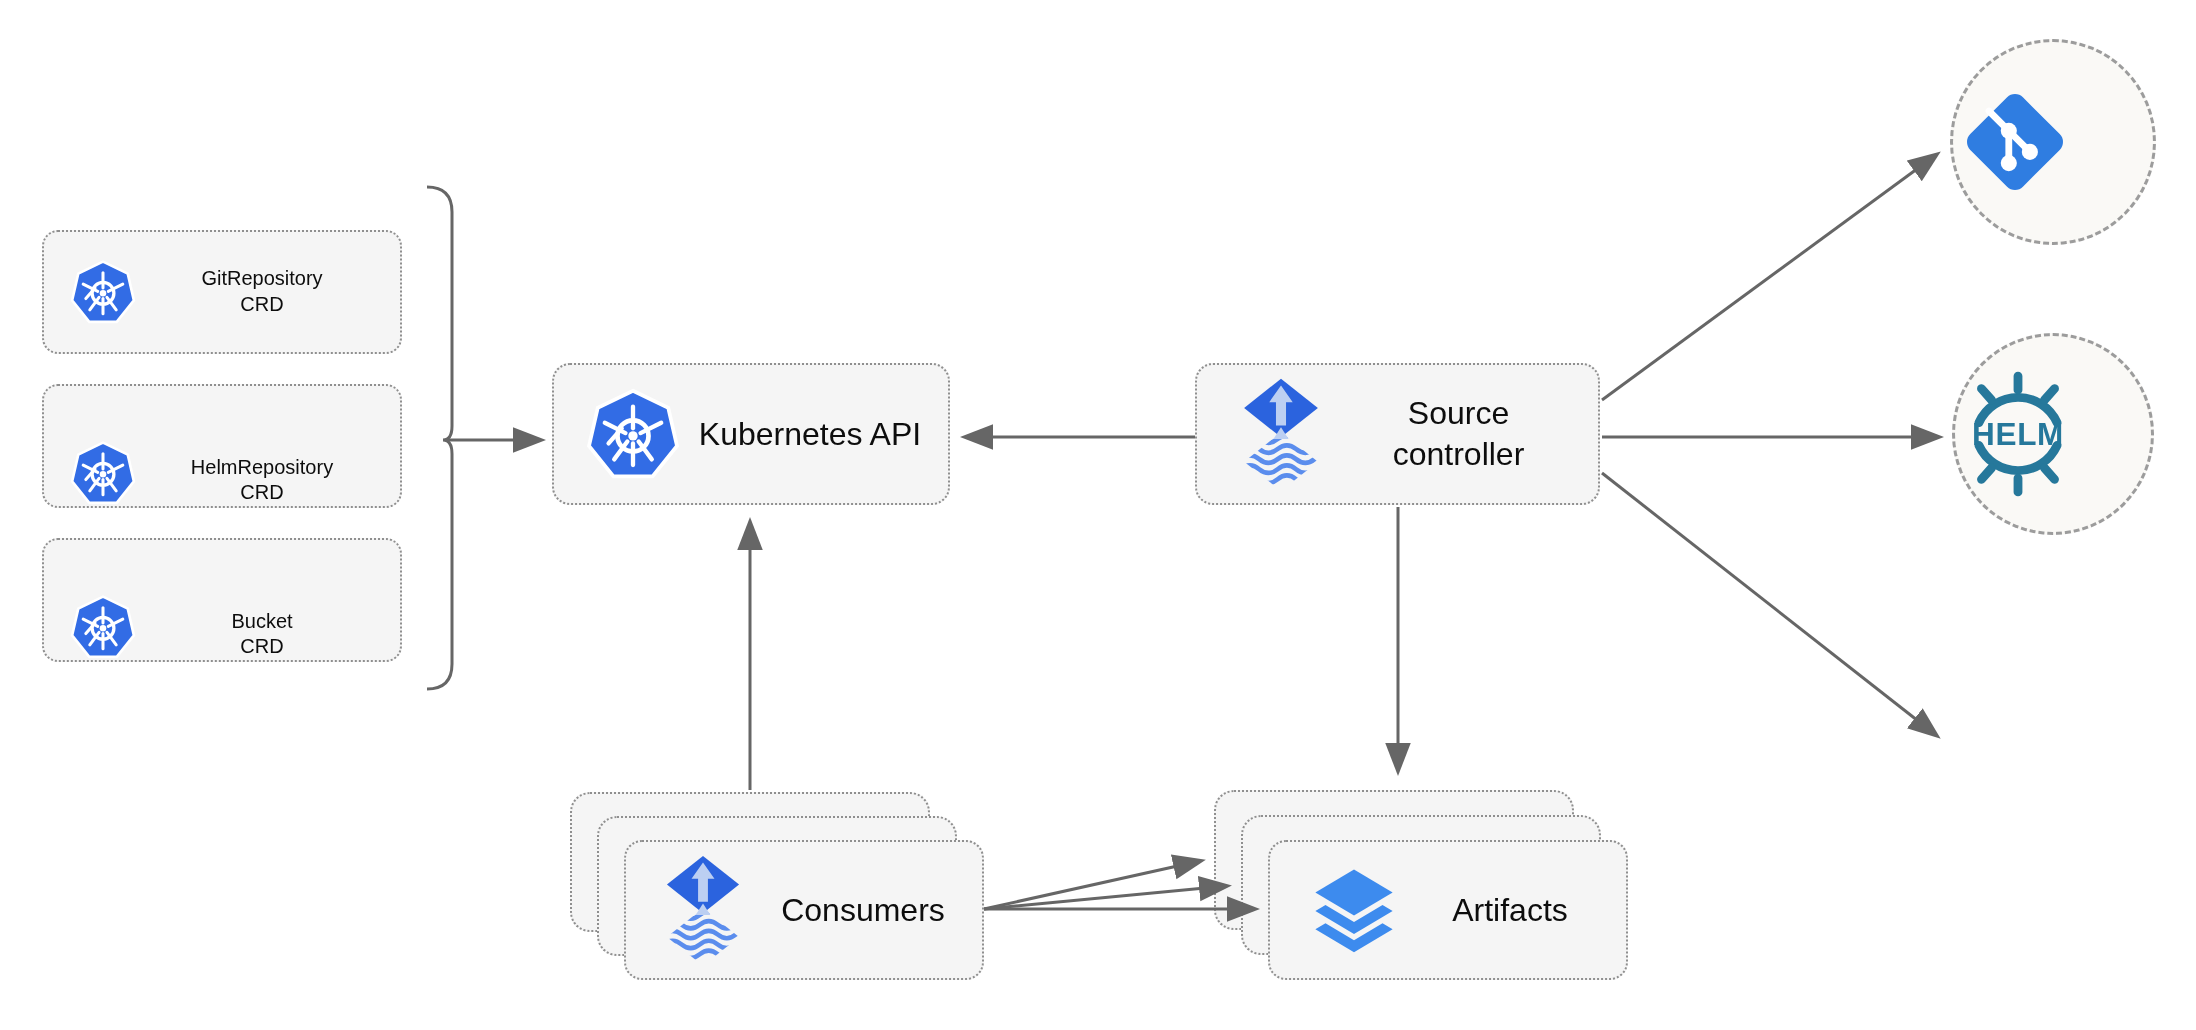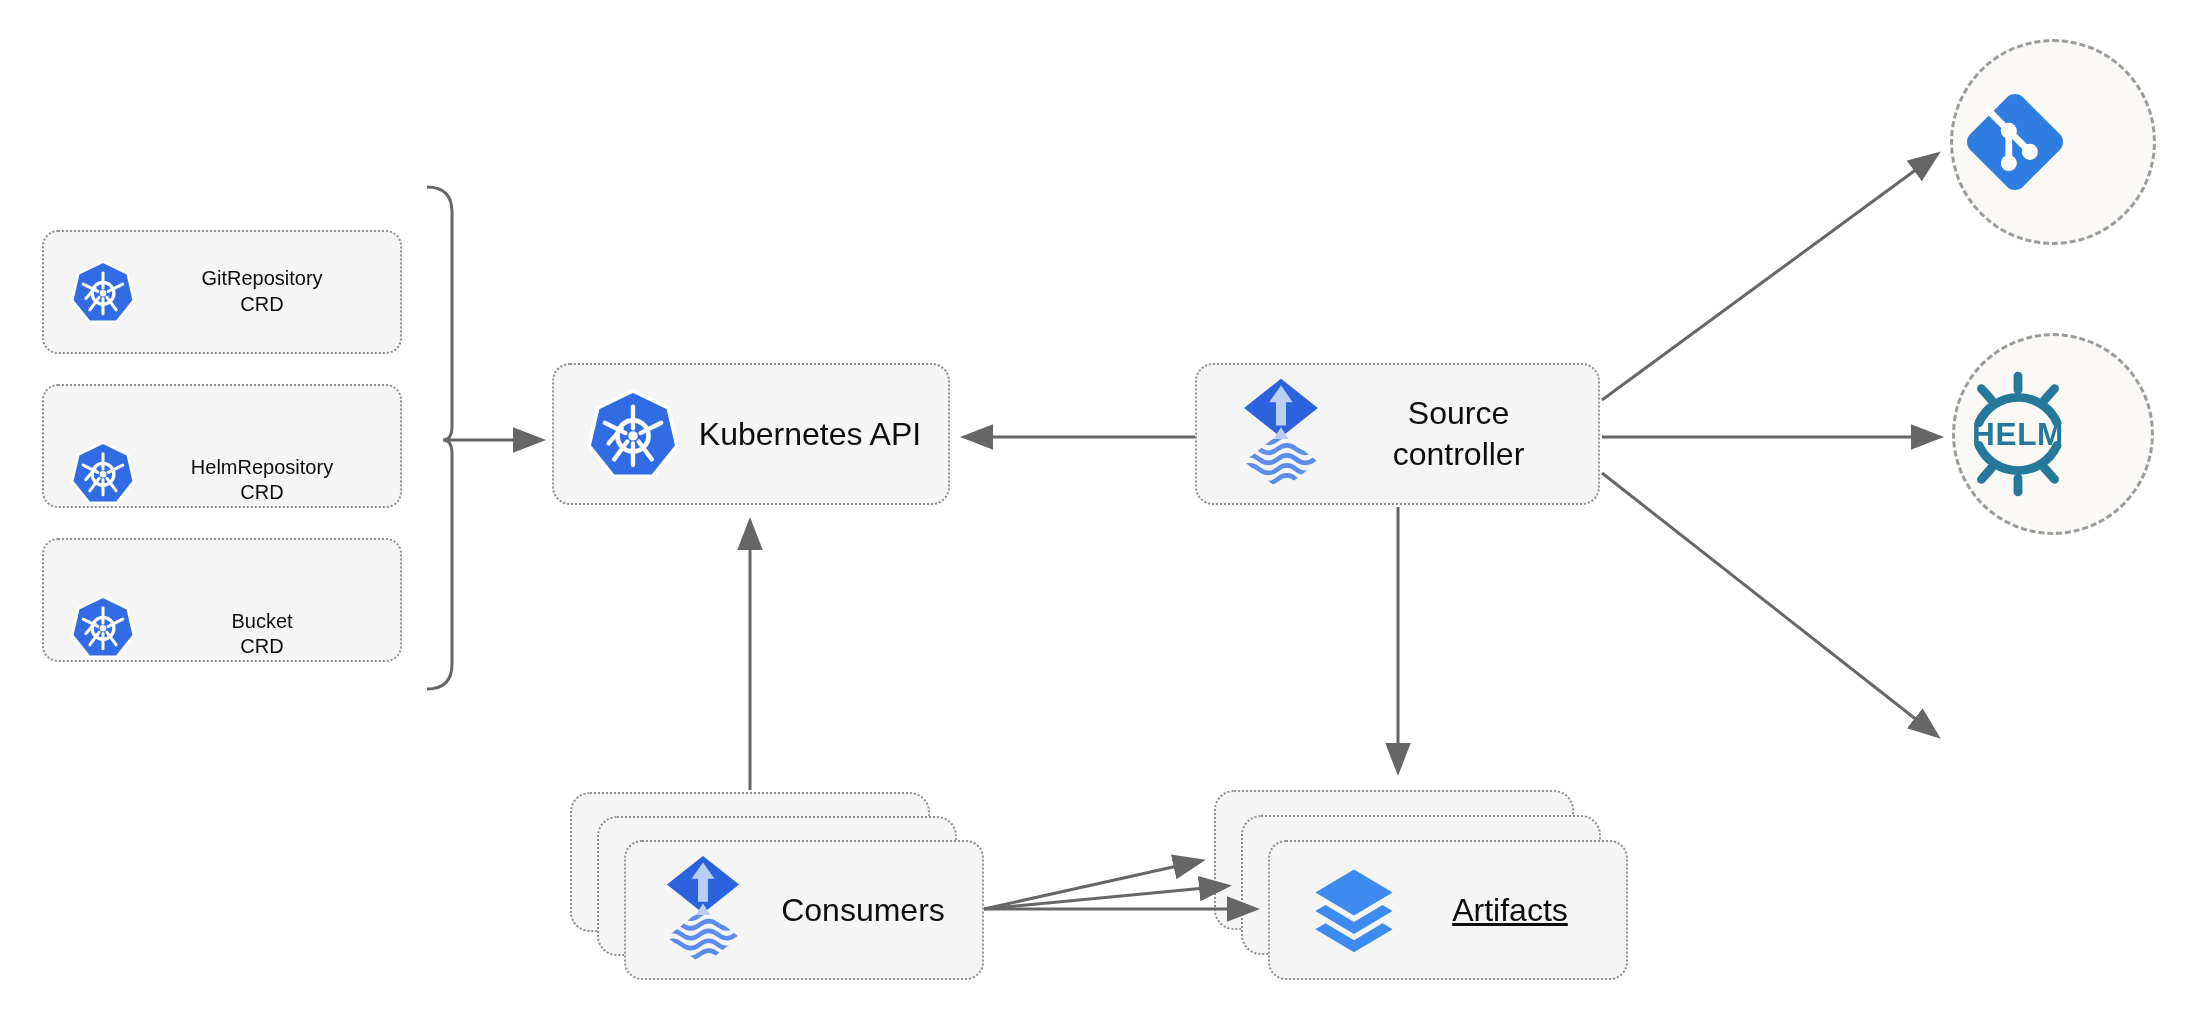--- a/index.html
+++ b/index.html
@@ -165,21 +165,21 @@
         <path d="M2,110 q11,-9 22,0 t22,0 t22,0 t22,0 t22,0"></path>
         <path d="M2,122 q11,-9 22,0 t22,0 t22,0 t22,0 t22,0"></path>
       </g>
       <polygon points="50,60 59,74 41,74" fill="#bccff2"></polygon>
     </svg>
     <div class="label">Consumers</div>
   </div>
 
   <div class="stackbox" style="left:1214px;top:790px;width:360px;height:140px;"></div>
   <div class="stackbox" style="left:1241px;top:815px;width:360px;height:140px;"></div>
-  <div class="node big" style="left:1268px;top:840px;width:360px;height:140px;padding-left:38px;gap:16px;text-decoration:underline;">
+  <div class="node big" style="left:1268px;top:840px;width:360px;height:140px;padding-left:38px;gap:16px;">
     <svg style="width:92px;height:86px;flex:0 0 auto;" viewBox="0 0 100 92">
       <polygon points="50,2 92,27 50,52 8,27" fill="#3d8bee"></polygon>
       <path d="M8,47 L50,72 92,47 81,40.5 50,59 19,40.5 Z" fill="#3d8bee"></path>
       <path d="M8,67 L50,92 92,67 81,60.5 50,79 19,60.5 Z" fill="#3d8bee"></path>
     </svg>
     <div class="label">Artifacts</div>
   </div>
 
   <div class="ext-circle" style="left:1950px;top:39px;width:206px;height:206px;">
     <svg style="width:124px;height:124px;" viewBox="0 0 100 100">

